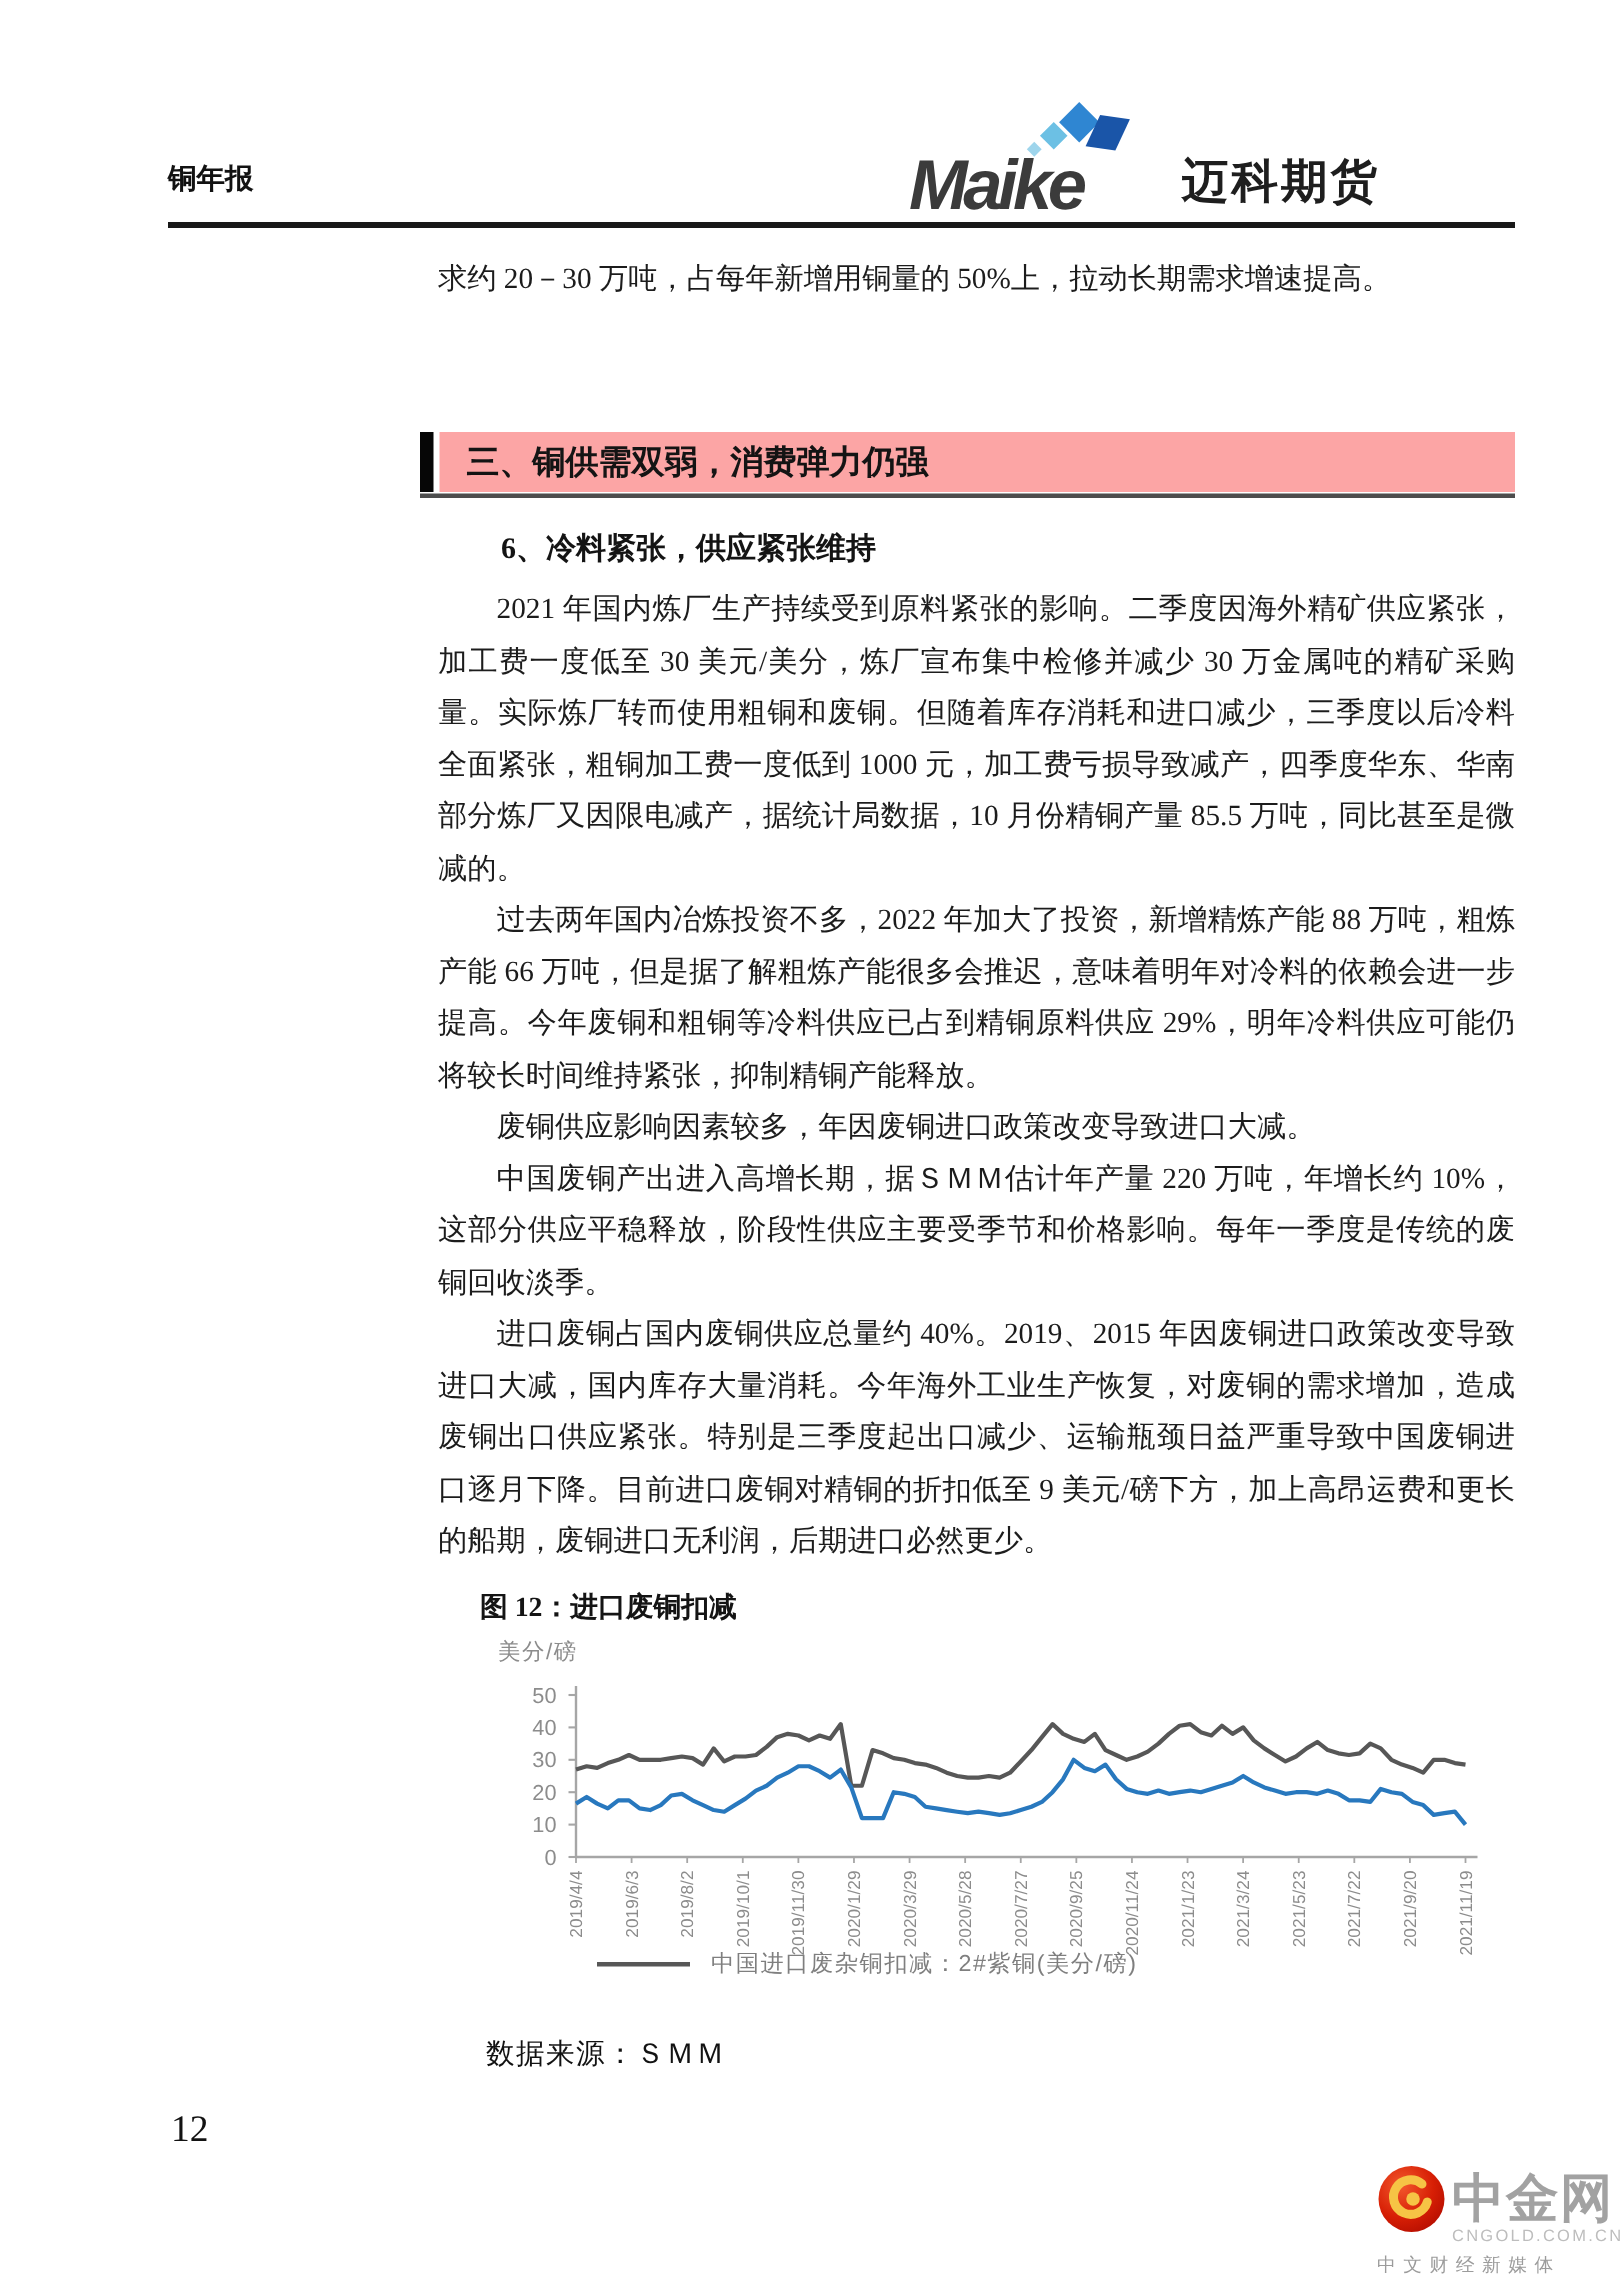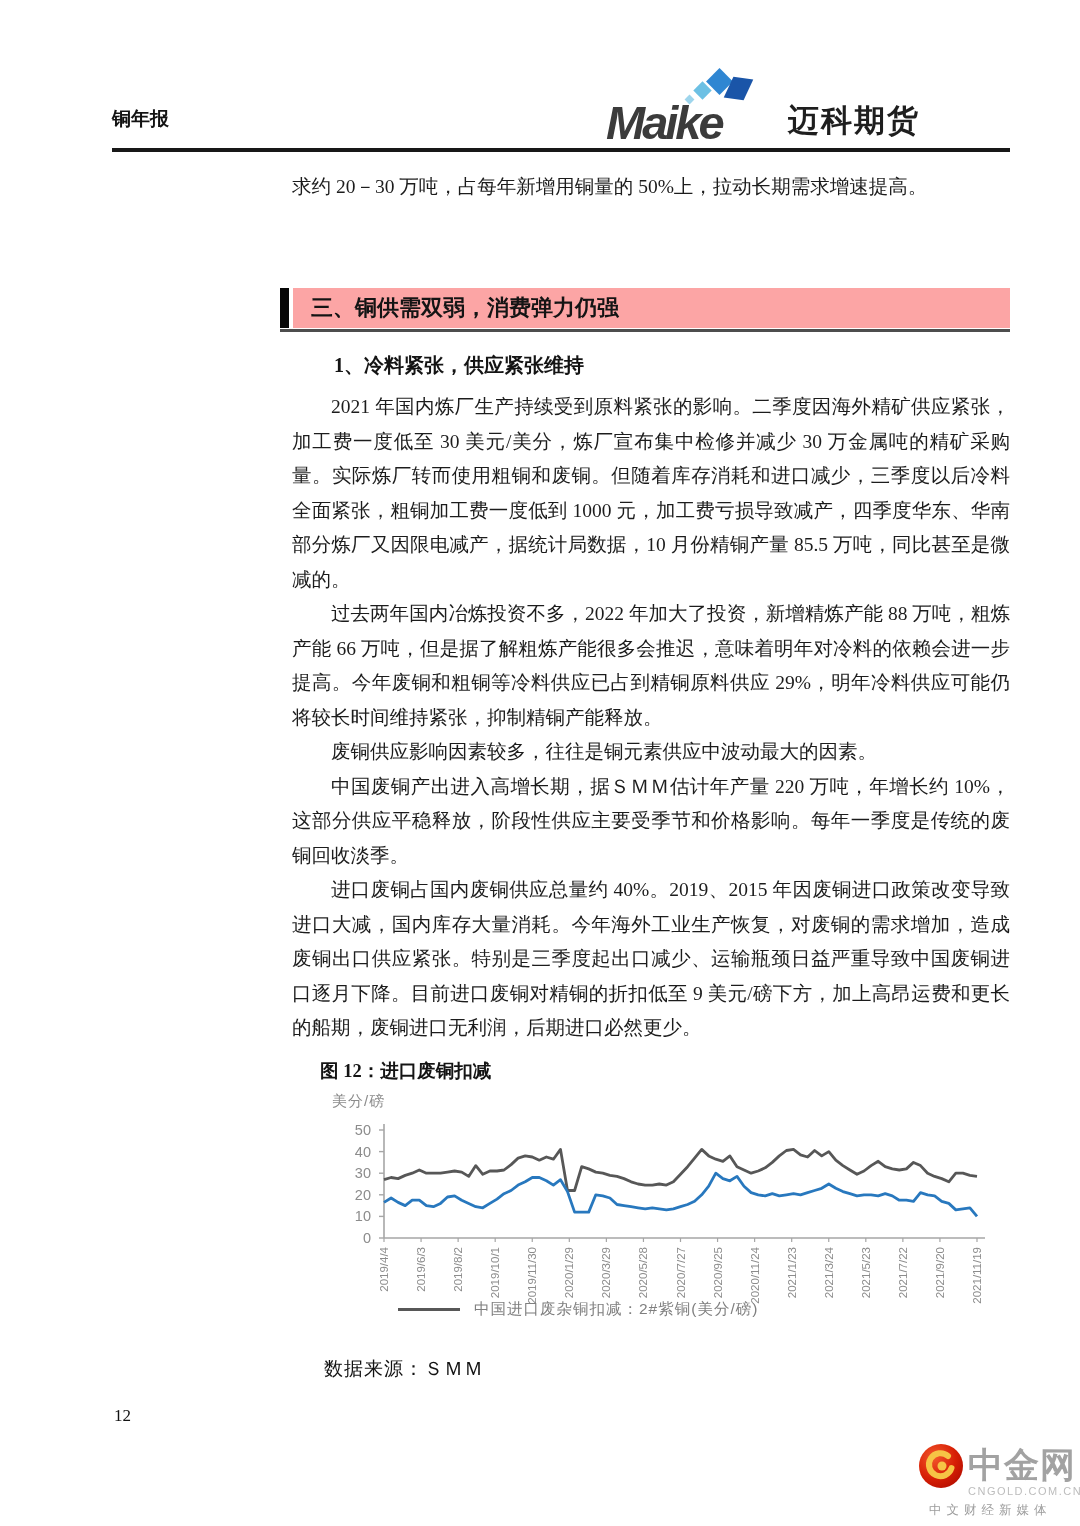--- a/index.html
+++ b/index.html
@@ -33,27 +33,27 @@
   .content p{margin:0;text-indent:2em;font-size:19.5px;line-height:34.5px;text-align:justify;color:#1c1c1c;}
   
   .fig-caption{position:absolute;left:320px;top:1058px;font-size:18.5px;font-weight:600;color:#141414;}
   .chart-box{position:absolute;left:318px;top:1086px;width:692px;height:238px;}
   .chart-box svg{font-family:"Liberation Sans",sans-serif;}
   .legend{position:absolute;left:398px;top:1296px;}
   .legend-row{display:flex;align-items:center;height:27px;font-family:"Liberation Sans",sans-serif;}
   .legend-swatch{width:62px;height:0;border-top:3px solid #888;margin-right:14px;}
   .legend-label{font-size:15.5px;color:#7f7f7f;letter-spacing:1px;}
   .source{position:absolute;left:324px;top:1356px;font-size:19px;color:#121212;letter-spacing:1px;}
-  .page-num{position:absolute;left:114px;top:1406px;font-size:17px;color:#121212;}
+  .page-num{position:absolute;left:114px;top:1406px;font-size:25px;color:#121212;}
   
   .wm{position:absolute;left:918px;top:1442px;width:158px;font-family:"Liberation Sans",sans-serif;}
   .wm-row1{display:flex;align-items:center;}
   .wm-name{font-size:35px;font-weight:700;color:#a2a2a2;letter-spacing:1px;margin-left:4px;text-align:center;}
   .wm-domain{font-size:11px;color:#bdbdbd;letter-spacing:1.5px;margin-left:50px;margin-top:-4px;}
-  .wm-tagline{font-size:12.5px;color:#9c9c9c;letter-spacing:5px;margin-top:5px;white-space:nowrap;margin-left:11px;}
+  .wm-tagline{font-size:12.5px;color:#9c9c9c;letter-spacing:5px;margin-top:5px;white-space:nowrap;}
 </style>
 </head>
 <body>
 
 <div class="page">
 
   <div class="doc-type">铜年报</div>
   <div class="logo">
     <span class="dm dm1"></span>
     <span class="dm dm2"></span>
@@ -67,26 +67,26 @@
   <div class="intro">求约 20－30 万吨，占每年新增用铜量的 50%上，拉动长期需求增速提高。</div>
 
   <div class="section-wrap">
     <div class="section-head">
       <div class="accent"></div>
       <div class="fill">三、铜供需双弱，消费弹力仍强</div>
     </div>
     <div class="section-underline"></div>
   </div>
 
-  <div class="subsection">1、冷料紧张，供应紧张维持</div>
+  <div class="subsection">6、冷料紧张，供应紧张维持</div>
 
   <div class="content">
     <p>2021 年国内炼厂生产持续受到原料紧张的影响。二季度因海外精矿供应紧张，加工费一度低至 30 美元/美分，炼厂宣布集中检修并减少 30 万金属吨的精矿采购量。实际炼厂转而使用粗铜和废铜。但随着库存消耗和进口减少，三季度以后冷料全面紧张，粗铜加工费一度低到 1000 元，加工费亏损导致减产，四季度华东、华南部分炼厂又因限电减产，据统计局数据，10 月份精铜产量 85.5 万吨，同比甚至是微减的。</p>
     <p>过去两年国内冶炼投资不多，2022 年加大了投资，新增精炼产能 88 万吨，粗炼产能 66 万吨，但是据了解粗炼产能很多会推迟，意味着明年对冷料的依赖会进一步提高。今年废铜和粗铜等冷料供应已占到精铜原料供应 29%，明年冷料供应可能仍将较长时间维持紧张，抑制精铜产能释放。</p>
-    <p>废铜供应影响因素较多，往往是铜元素供应中波动最大的因素。</p>
+    <p>废铜供应影响因素较多，年因废铜进口政策改变导致进口大减。</p>
     <p>中国废铜产出进入高增长期，据ＳＭＭ估计年产量 220 万吨，年增长约 10%，这部分供应平稳释放，阶段性供应主要受季节和价格影响。每年一季度是传统的废铜回收淡季。</p>
     <p>进口废铜占国内废铜供应总量约 40%。2019、2015 年因废铜进口政策改变导致进口大减，国内库存大量消耗。今年海外工业生产恢复，对废铜的需求增加，造成废铜出口供应紧张。特别是三季度起出口减少、运输瓶颈日益严重导致中国废铜进口逐月下降。目前进口废铜对精铜的折扣低至 9 美元/磅下方，加上高昂运费和更长的船期，废铜进口无利润，后期进口必然更少。</p>
   </div>
 
   <div class="fig-caption">图 12：进口废铜扣减</div>
 
   <div class="chart-box">
     <svg id="chart-svg" width="692" height="238" viewBox="0 0 692 238" xmlns="http://www.w3.org/2000/svg">
         <text x="14" y="20" font-size="15" fill="#8c8c8c" letter-spacing="1">美分/磅</text>
         <line x1="66" y1="38" x2="66" y2="152" stroke="#a6a6a6" stroke-width="1.6"></line>

